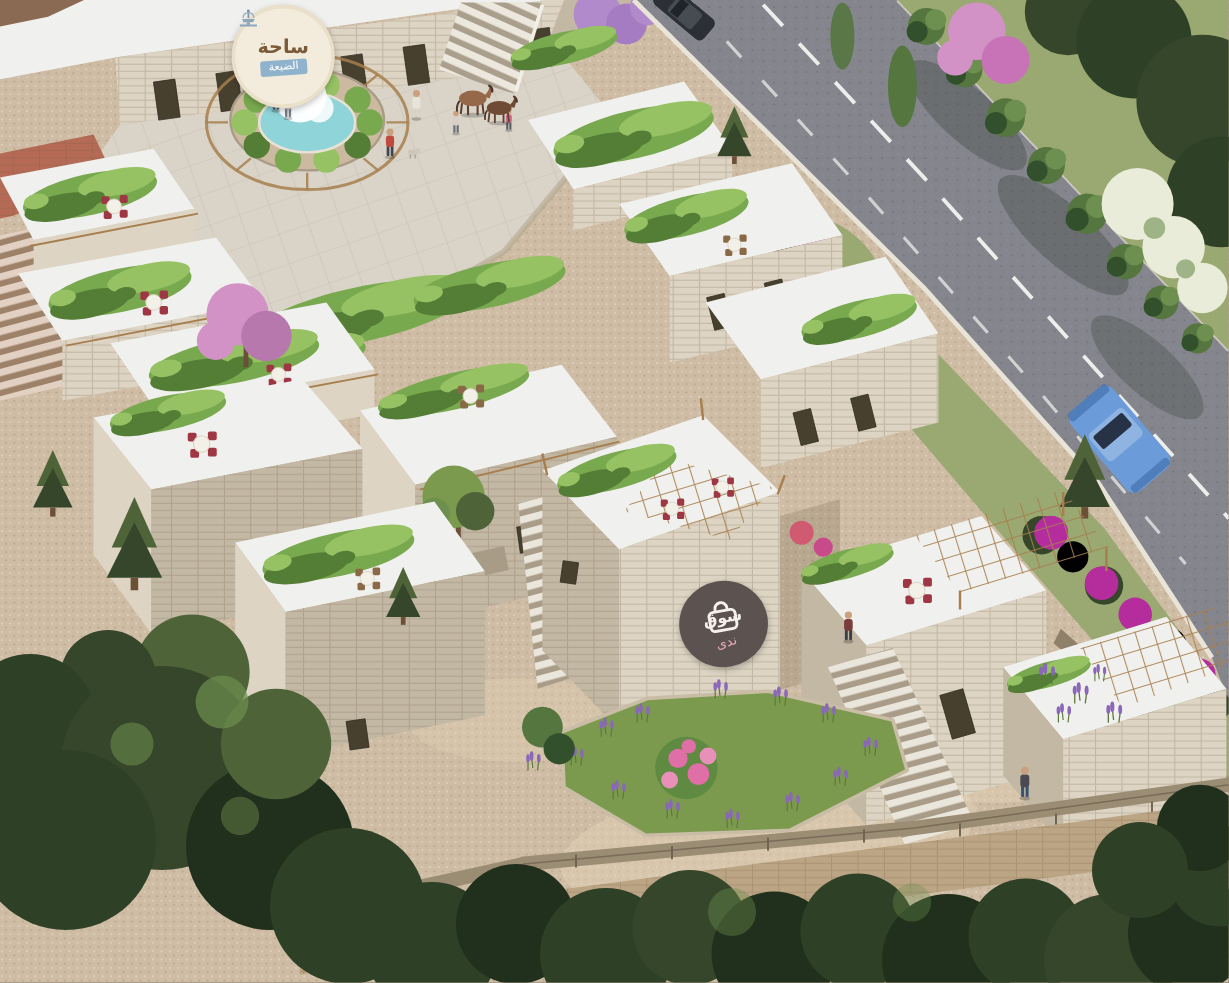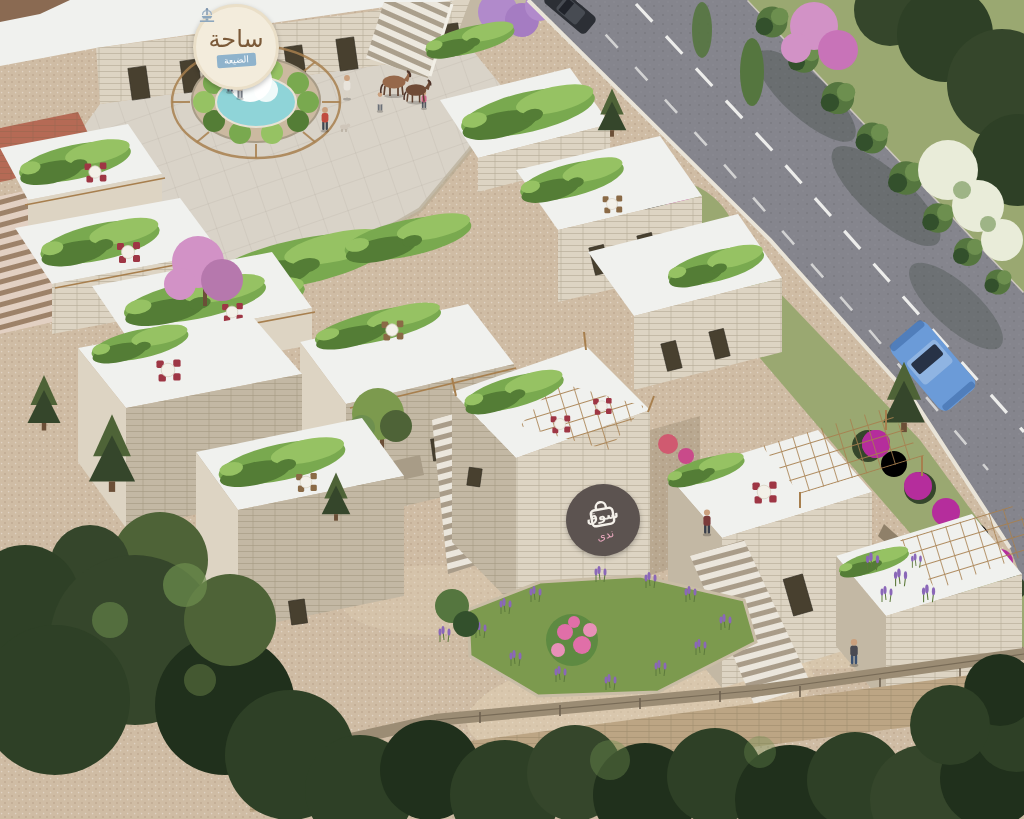--- a/index.html
+++ b/index.html
@@ -25,21 +25,21 @@
   .chair{fill:var(--chair-c,var(--chair_red))}
   .p-shirt{fill:var(--shirt,#999)} .p-pants{fill:var(--pants,#555)}
   .h-body{fill:var(--coat,#96684a)}
   .door{fill:#48402f;stroke:#2e2920;stroke-width:.6}
   
   .badge{position:absolute;display:flex;flex-direction:column;align-items:center;
          justify-content:center;border-radius:50%;text-align:center;
          box-shadow:0 2px 5px rgba(0,0,0,.25);}
   .badge-plaza{left:193px;top:4px;width:80px;height:80px;background:var(--sign_bg);
          border:3px solid #eadfc8;}
-  .badge-plaza .t1{color:var(--sign_text);font-weight:normal;font-size:24px;line-height:1;direction:rtl}
+  .badge-plaza .t1{color:var(--sign_text);font-weight:bold;font-size:16px;line-height:1;direction:rtl}
   .badge-plaza .t2{margin-top:3px;background:var(--sign_ribbon);color:#fff;font-size:9px;
          line-height:1.2;padding:1px 7px;border-radius:2px;transform:rotate(-4deg);direction:rtl}
   .badge-souq{left:566px;top:484px;width:74px;height:72px;background:var(--logo_bg);
          transform:rotate(-10deg);}
   .badge-souq .bagwrap{position:relative;width:36px;height:30px}
   .badge-souq .t1{position:absolute;left:0;top:10px;width:100%;color:var(--logo_text);
          font-weight:bold;font-size:13px;line-height:1;direction:rtl}
   .badge-souq .t2{color:var(--logo_accent);font-size:11px;line-height:1;margin-top:1px;
          transform:rotate(-6deg);direction:rtl}
 </style>

